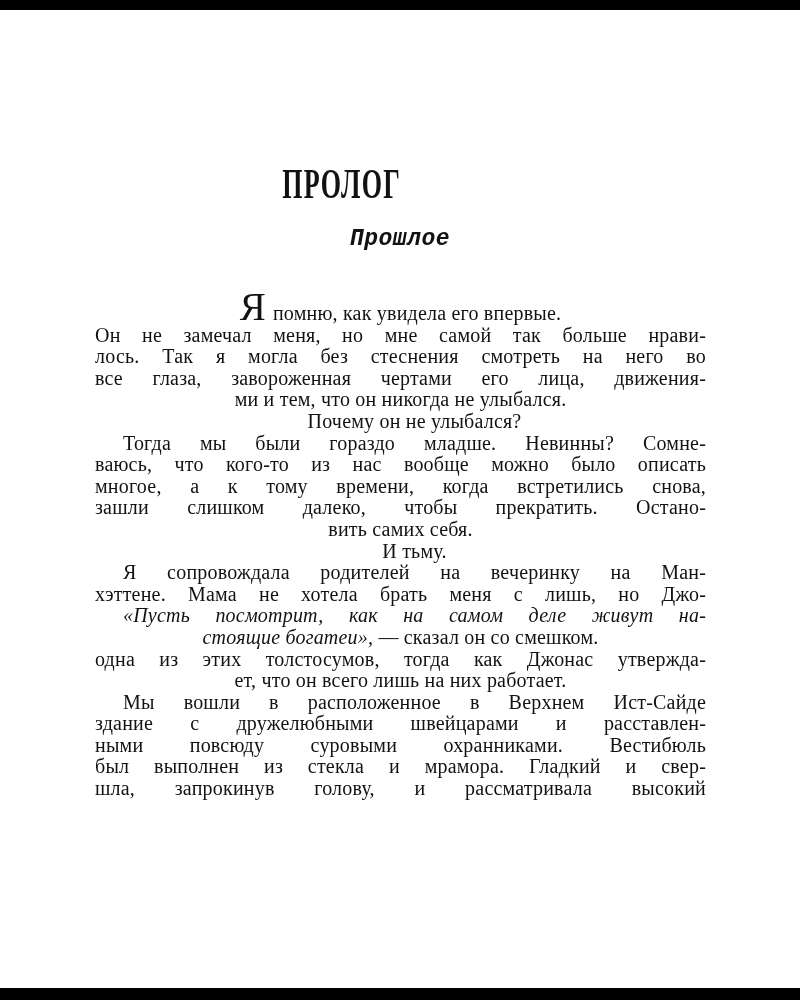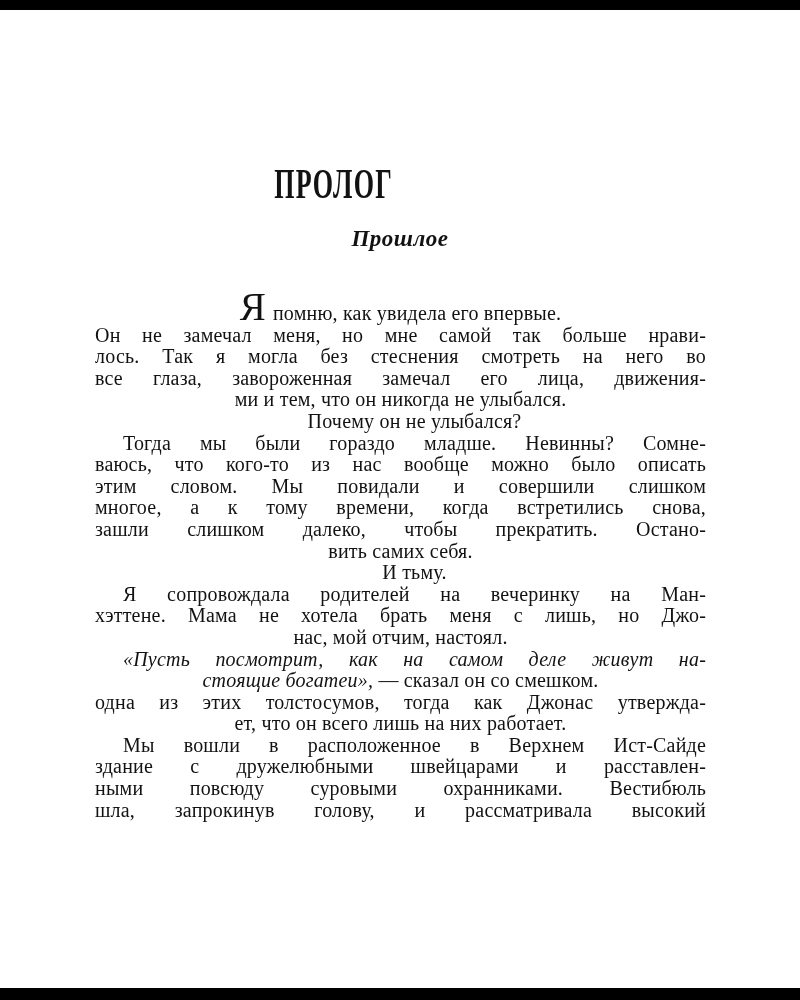--- a/index.html
+++ b/index.html
@@ -18,39 +18,40 @@
     overflow: hidden;
   }
   .edge-bar {
     position: absolute; left: 0; width: 800px;
     background: var(--edge, #000);
   }
   .edge-bar.top { top: 0; height: 10px; }
   .edge-bar.bottom { bottom: 0; height: 12px; }
 
   .title-wrap {
-    position: absolute; top: 160px; left: 8px; width: 652px;
+    position: absolute; top: 160px; left: 16px; width: 652px;
     text-align: center;
   }
   .title-inner {
     display: inline-block;
     font-size: 42px;
     font-weight: 700;
     letter-spacing: 2px;
     transform: scaleX(0.62);
     transform-origin: center;
     white-space: nowrap;
   }
   .subtitle {
     position: absolute; top: 226px; left: 0; width: 800px;
     text-align: center;
     font-size: 23px;
     font-weight: 700;
     font-style: italic;
     letter-spacing: 0.5px;
+    font-family: Liberation Mono, monospace;
   }
 
   .text-block {
     position: absolute;
     top: 303px; left: 95px;
     width: 611px;
     font-size: 20px;
     line-height: 21.6px;
     letter-spacing: 0.2px;
   }
@@ -78,37 +79,36 @@
   <div class="title-wrap">
     <span class="title-inner">ПРОЛОГ</span>
   </div>
 
   <div class="subtitle">Прошлое</div>
 
   <div class="text-block">
       <div class="line"><span class="raised-cap">Я</span><span>помню, как увидела его впервые.</span></div>
       <div class="line jst"><span>Он не замечал меня, но мне самой так больше нрави-</span></div>
       <div class="line jst"><span>лось. Так я могла без стеснения смотреть на него во</span></div>
-      <div class="line jst"><span>все глаза, завороженная замечал его лица, движения-</span></div>
+      <div class="line jst"><span>все глаза, завороженная чертами его лица, движения-</span></div>
       <div class="line"><span>ми и тем, что он никогда не улыбался.</span></div>
       <div class="line ind"><span>Почему он не улыбался?</span></div>
       <div class="line jst ind"><span>Тогда мы были гораздо младше. Невинны? Сомне-</span></div>
       <div class="line jst"><span>ваюсь, что кого-то из нас вообще можно было описать</span></div>
-      <div class="line jst"><span>этим словом. Мы повидали и совершили слишком</span></div>
       <div class="line jst"><span>многое, а к тому времени, когда встретились снова,</span></div>
       <div class="line jst"><span>зашли слишком далеко, чтобы прекратить. Остано-</span></div>
       <div class="line"><span>вить самих себя.</span></div>
       <div class="line ind"><span>И тьму.</span></div>
       <div class="line jst ind"><span>Я сопровождала родителей на вечеринку на Ман-</span></div>
       <div class="line jst"><span>хэттене. Мама не хотела брать меня с лишь, но Джо-</span></div>
-      <div class="line"><span>нас, мой отчим, настоял.</span></div>
       <div class="line jst ind"><span class="it">«Пусть посмотрит, как на самом деле живут на-</span></div>
       <div class="line"><span class="it">стоящие богатеи»,</span><span> — сказал он со смешком.</span></div>
       <div class="line jst"><span>одна из этих толстосумов, тогда как Джонас утвержда-</span></div>
       <div class="line"><span>ет, что он всего лишь на них работает.</span></div>
       <div class="line jst ind"><span>Мы вошли в расположенное в Верхнем Ист-Сайде</span></div>
       <div class="line jst"><span>здание с дружелюбными швейцарами и расставлен-</span></div>
       <div class="line jst"><span>ными повсюду суровыми охранниками. Вестибюль</span></div>
+      <div class="line jst"><span>был выполнен из стекла и мрамора. Гладкий и свер-</span></div>
       <div class="line jst"><span>шла, запрокинув голову, и рассматривала высокий</span></div>
     </div>
 
   <div class="edge-bar bottom"></div>
 </div>
 
 </body></html>

